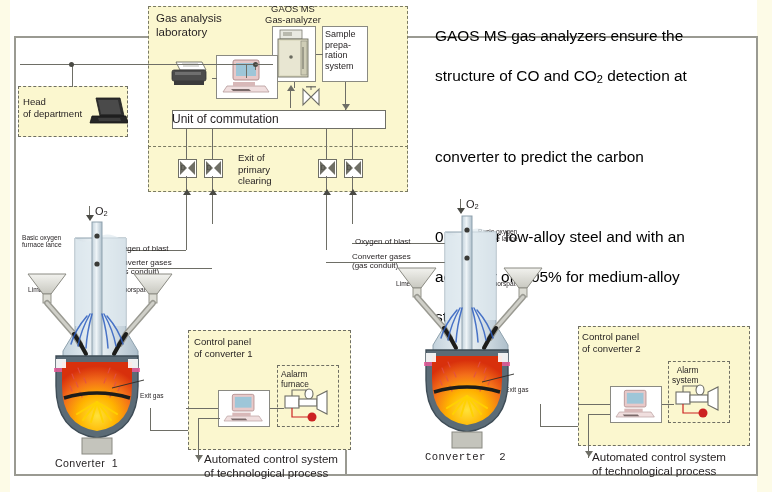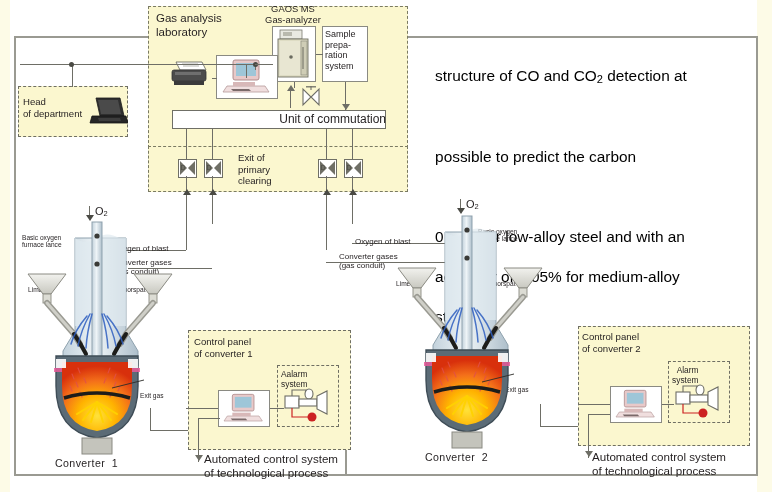--- a/index.html
+++ b/index.html
@@ -38,21 +38,21 @@
 
   #gaos-title{left:258px;top:4px;font-size:9.4px;line-height:1.15;text-align:center;width:70px;}
   #gaos-box{left:272px;top:26px;width:44px;height:56px;border:1px solid #8a8a82;background:#fff;}
   #sample-box{left:322px;top:26px;width:46px;height:56px;border:1px solid #8a8a82;background:#fff;}
   #sample-txt{left:325px;top:29px;width:42px;font-size:9px;line-height:1.18;}
 
   #printer-box{left:168px;top:58px;width:44px;height:34px;}
   #comp-box{left:216px;top:55px;width:62px;height:44px;border:1px solid #8a8a82;background:#fff;}
 
   #commut-box{left:172px;top:110px;width:214px;height:19px;border:1px solid #6f6f66;background:#fff;}
-  #commut-txt{left:172px;top:113px;width:214px;text-align:right;font-size:12px;}
+  #commut-txt{left:172px;top:113px;width:214px;text-align:left;font-size:12px;}
 
   
   #clearing{left:148px;top:146px;width:260px;height:46px;border:1.6px dashed #7a7a62;background:#fbf7cf;}
   #clearing-txt{left:238px;top:152px;font-size:9.6px;line-height:1.2;}
 
   
   #head-box{left:18px;top:86px;width:110px;height:51px;border:1.5px dashed #6f6f63;background:#fbf7cf;}
   #head-txt{left:23px;top:96px;font-size:9.6px;line-height:1.2;}
 
   
@@ -92,24 +92,24 @@
 
   <div class="abs" id="leftstrip"></div>
   <div class="abs" id="rightstrip"></div>
   <div class="abs" id="frame-top"></div>
   <div class="abs" id="frame-left"></div>
   <div class="abs" id="frame-bot"></div>
   <div class="abs" id="frame-right"></div>
   <div class="abs" id="frame-mid-v"></div>
 
   <div class="lbl" id="textpanel">
-    <br>
+    <span>GAOS MS gas analyzers ensure the</span><br>
     <span>structure of CO and CO</span><sub>2</sub><span> detection at</span><br>
     <br>
-    <span>possible to predict the carbon</span><br>
+    <span>converter to predict the carbon</span><br>
     <br>
     <span>0.01% for low-alloy steel and with an</span><br>
     <span>accuracy of 0.05% for medium-alloy</span><br>
     <span>steel.</span>
   </div>
 
   <div class="box" id="lab"></div>
   <div class="lbl" id="lab-title">Gas analysis
 laboratory</div>
 
@@ -342,26 +342,26 @@
     <rect x="64" y="222" width="30" height="16" fill="#c4c4bc" stroke="#8a8a82" stroke-width="1"></rect>
   </svg>
 
   <div class="lbl o2" style="left:466px;top:198px;"><span>O</span><sub>2</sub></div>
   <div class="ln vln" style="left:460px;top:199px;height:12px;"></div>
   <div class="abs" style="left:456.5px;top:208px;width:0;height:0;border-left:4px solid transparent;border-right:4px solid transparent;border-top:6px solid #4a4a44;"></div>
 
   <div class="lbl tiny" style="left:478px;top:228px;">Basic oxygen
 furnace lance</div>
   <div class="lbl small" style="left:355px;top:237px;">Oxygen of blast</div>
-  <div class="lbl small" style="left:339px;top:252px;">Converter gases
+  <div class="lbl small" style="left:352px;top:252px;">Converter gases
 (gas conduit)</div>
   <div class="lbl tiny" style="left:396px;top:280px;">Lime</div>
   <div class="lbl tiny" style="left:488px;top:280px;">Fluorspat</div>
   <div class="lbl tiny" style="left:505px;top:386px;">Exit gas</div>
-  <div class="lbl conv-name" style="left:425px;top:452px;">Converter  2</div>
+  <div class="lbl conv-name" style="left:425px;top:452px;font-family:Liberation Mono, monospace;">Converter  2</div>
 
   <svg class="abs" style="left:388px;top:210px;" width="165" height="240" viewBox="0 0 165 240">
     <path d="M57 22 L57 115 L45 135 L45 150 L120 150 L120 135 L108 115 L108 22 Z" fill="url(#steelG)" stroke="#8fa2ae" stroke-width="1"></path>
     <path d="M57 22 q10 8 22 0 q10 -7 22 0 L108 22 L108 110 L57 110 Z" fill="#dfe9ef" opacity="0.7"></path>
     <rect x="74" y="6" width="10" height="170" fill="url(#steelG)" stroke="#8fa2ae" stroke-width="1"></rect>
     <circle cx="79" cy="20" r="2.6" fill="#3a3a36"></circle>
     <circle cx="79" cy="48" r="2.6" fill="#3a3a36"></circle>
     <g>
       <polygon points="10,58 48,58 33,78 25,78" fill="url(#hopG)" stroke="#8a8a82" stroke-width="1"></polygon>
       <rect x="25" y="78" width="8" height="9" fill="#dcdcd4" stroke="#8a8a82" stroke-width="0.9"></rect>
@@ -426,21 +426,21 @@
       <rect x="16" y="4" width="26" height="20" rx="2" fill="#e8c9c9" stroke="#a98585" stroke-width="0.9"></rect>
       <rect x="19" y="7" width="20" height="13" fill="#9ec6d8"></rect>
       <polygon points="10,30 48,30 52,36 6,36" fill="#f0dede" stroke="#b59a9a" stroke-width="0.8"></polygon>
       <rect x="16" y="26" width="22" height="4" fill="#d8b8b8"></rect>
       <polygon points="14,33 32,33 34,35 16,35" fill="#7a6a6a"></polygon>
     </svg>
   </div>
 
   <div class="box" id="cp1-alarm"></div>
   <div class="lbl" id="cp1-alarm-txt">Aalarm
-system</div>
+furnace</div>
   <div class="abs" style="left:282px;top:386px;">
     <svg width="54" height="38" viewBox="0 0 54 38">
       <rect x="3" y="10" width="14" height="12" fill="#fff" stroke="#6e6e66" stroke-width="1.1"></rect>
       <path d="M10 10 L10 4 L24 4 L24 9" stroke="#6e6e66" stroke-width="1.1" fill="none"></path>
       <ellipse cx="27" cy="8" rx="4" ry="5" fill="#fff" stroke="#6e6e66" stroke-width="1.1"></ellipse>
       <rect x="17" y="13" width="18" height="7" fill="#fff" stroke="#6e6e66" stroke-width="1.1"></rect>
       <polygon points="35,10 45,5 45,28 35,23" fill="#fff" stroke="#6e6e66" stroke-width="1.1"></polygon>
       <path d="M10 22 L10 31 L26 31" stroke="#cc2222" stroke-width="1.2" fill="none"></path>
       <circle cx="30" cy="31" r="4.5" fill="#cc2222"></circle>
     </svg>

